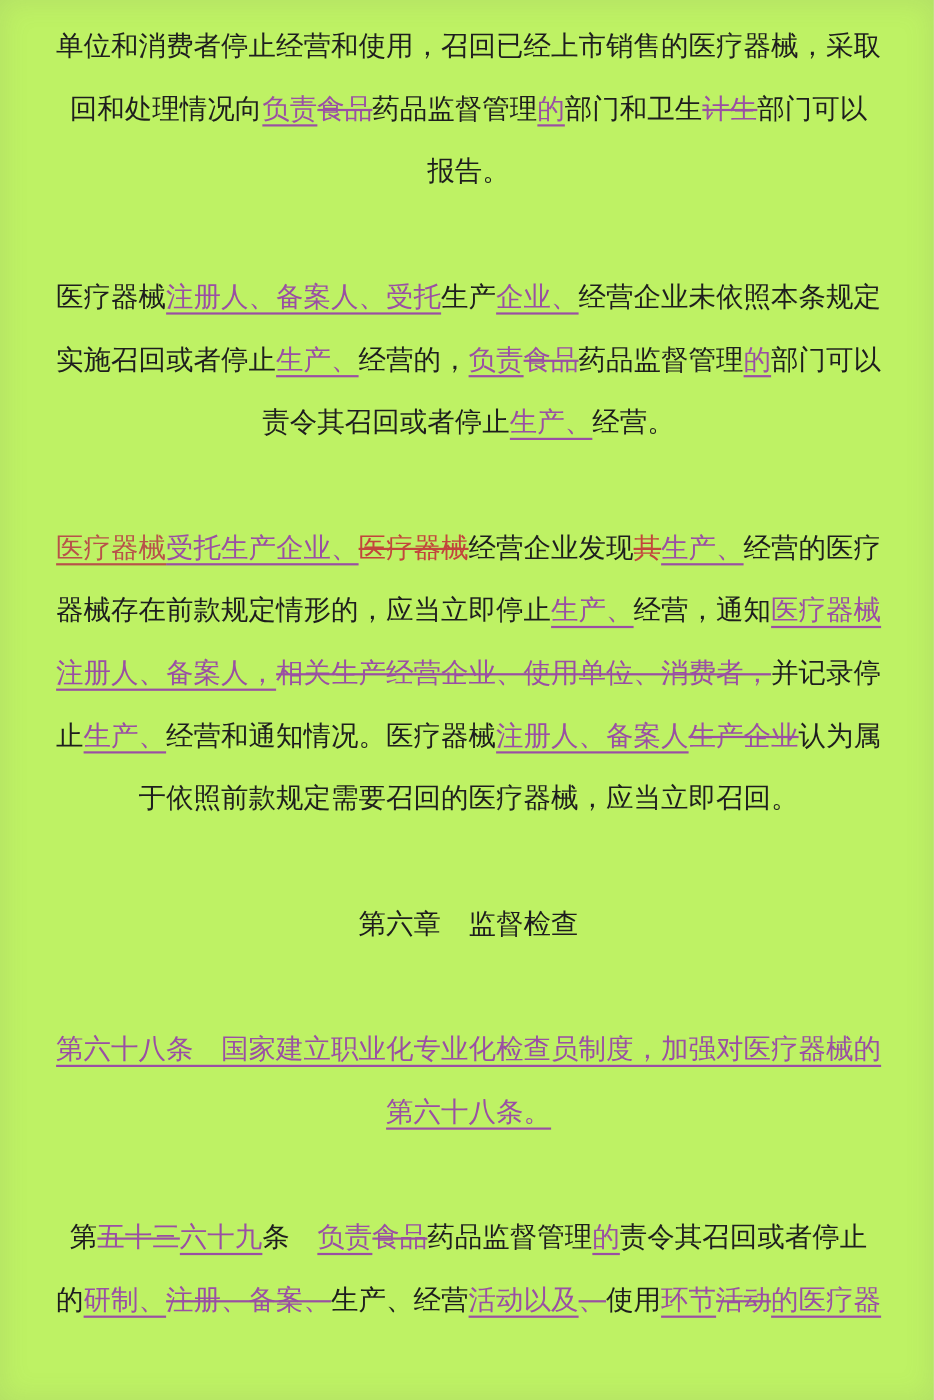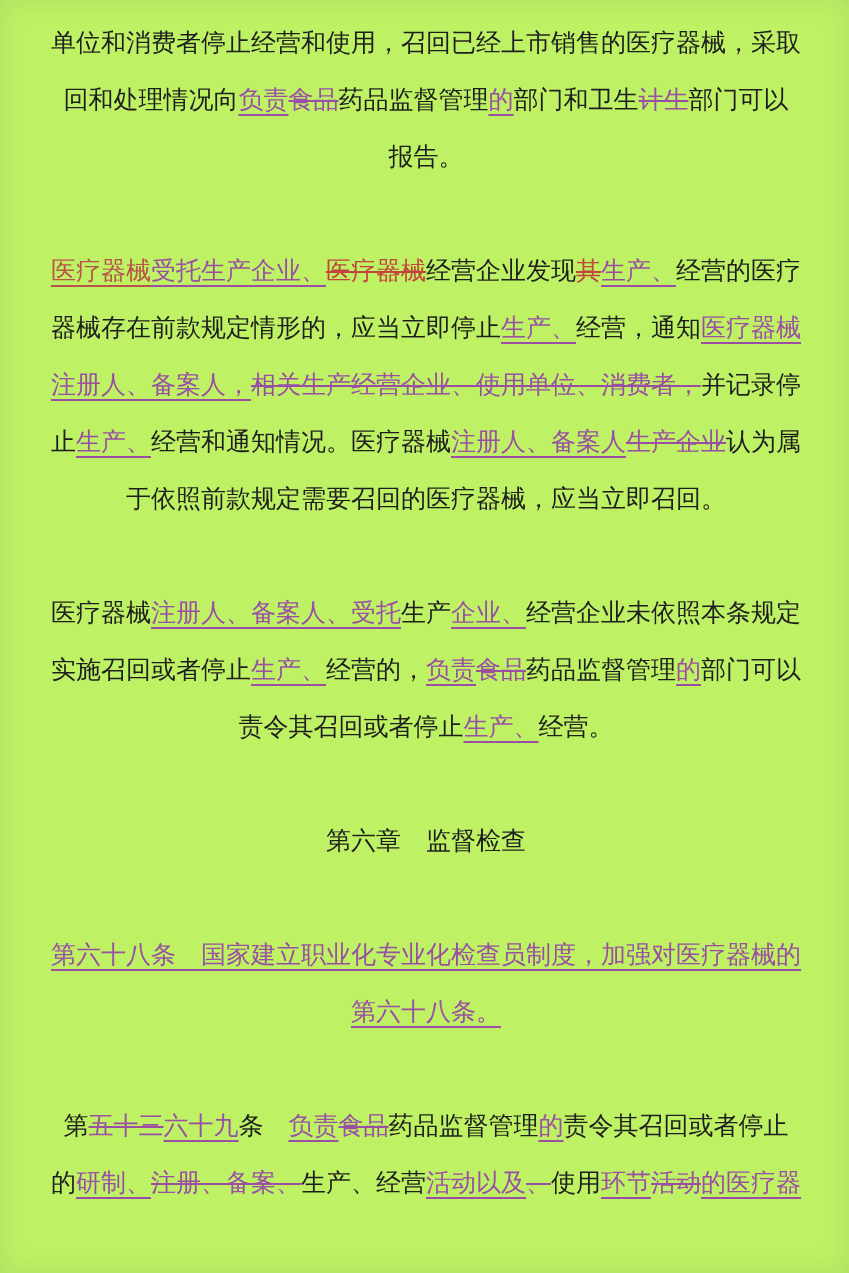--- a/index.html
+++ b/index.html
@@ -62,30 +62,30 @@
 </head>
 <body>
 
 <div class="page" style="background: #bef264; text-align: center;">
     <div class="para">
       <div class="line"><span class="run normal">单位和消费者停止经营和使用，召回已经上市销售的医疗器械，采取</span></div>
       <div class="line"><span class="run normal">回和处理情况向</span><span class="run ins-purple">负责</span><span class="run del-purple">食品</span><span class="run normal">药品监督管理</span><span class="run ins-purple">的</span><span class="run normal">部门和卫生</span><span class="run del-purple">计生</span><span class="run normal">部门可以</span></div>
       <div class="line"><span class="run normal">报告。</span></div>
     </div>
     <div class="para">
+      <div class="line"><span class="run normal">医疗器械</span><span class="run ins-purple">注册人、备案人、受托</span><span class="run normal">生产</span><span class="run ins-purple">企业、</span><span class="run normal">经营企业未依照本条规定</span></div>
+      <div class="line"><span class="run normal">实施召回或者停止</span><span class="run ins-purple">生产、</span><span class="run normal">经营的，</span><span class="run ins-purple">负责</span><span class="run del-purple">食品</span><span class="run normal">药品监督管理</span><span class="run ins-purple">的</span><span class="run normal">部门可以</span></div>
+      <div class="line"><span class="run normal">责令其召回或者停止</span><span class="run ins-purple">生产、</span><span class="run normal">经营。</span></div>
+    </div>
+    <div class="para">
       <div class="line"><span class="run ins-red">医疗器械</span><span class="run ins-purple">受托生产企业、</span><span class="run del-red">医疗器械</span><span class="run normal">经营企业发现</span><span class="run del-red">其</span><span class="run ins-purple">生产、</span><span class="run normal">经营的医疗</span></div>
       <div class="line"><span class="run normal">器械存在前款规定情形的，应当立即停止</span><span class="run ins-purple">生产、</span><span class="run normal">经营，通知</span><span class="run ins-purple">医疗器械</span></div>
       <div class="line"><span class="run ins-purple">注册人、备案人，</span><span class="run del-purple">相关生产经营企业、使用单位、消费者，</span><span class="run normal">并记录停</span></div>
       <div class="line"><span class="run normal">止</span><span class="run ins-purple">生产、</span><span class="run normal">经营和通知情况。医疗器械</span><span class="run ins-purple">注册人、备案人</span><span class="run del-purple">生产企业</span><span class="run normal">认为属</span></div>
       <div class="line"><span class="run normal">于依照前款规定需要召回的医疗器械，应当立即召回。</span></div>
-    </div>
-    <div class="para">
-      <div class="line"><span class="run normal">医疗器械</span><span class="run ins-purple">注册人、备案人、受托</span><span class="run normal">生产</span><span class="run ins-purple">企业、</span><span class="run normal">经营企业未依照本条规定</span></div>
-      <div class="line"><span class="run normal">实施召回或者停止</span><span class="run ins-purple">生产、</span><span class="run normal">经营的，</span><span class="run ins-purple">负责</span><span class="run del-purple">食品</span><span class="run normal">药品监督管理</span><span class="run ins-purple">的</span><span class="run normal">部门可以</span></div>
-      <div class="line"><span class="run normal">责令其召回或者停止</span><span class="run ins-purple">生产、</span><span class="run normal">经营。</span></div>
     </div>
     <div class="para">
       <div class="line"><span class="run normal">第六章　监督检查</span></div>
     </div>
     <div class="para">
       <div class="line"><span class="run ins-purple">第六十八条　国家建立职业化专业化检查员制度，加强对医疗器械的</span></div>
       <div class="line"><span class="run ins-purple">第六十八条。</span></div>
     </div>
     <div class="para">
       <div class="line"><span class="run normal">第</span><span class="run del-purple">五十三</span><span class="run ins-purple">六十九</span><span class="run normal">条　</span><span class="run ins-purple">负责</span><span class="run del-purple">食品</span><span class="run normal">药品监督管理</span><span class="run ins-purple">的</span><span class="run normal">责令其召回或者停止</span></div>

